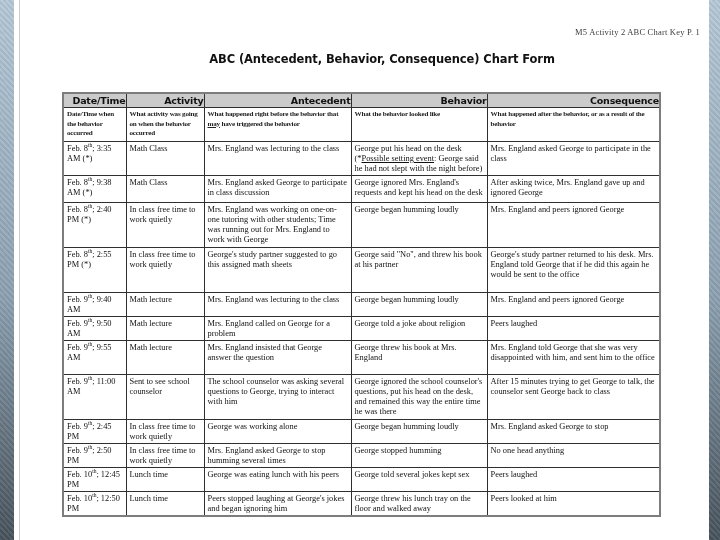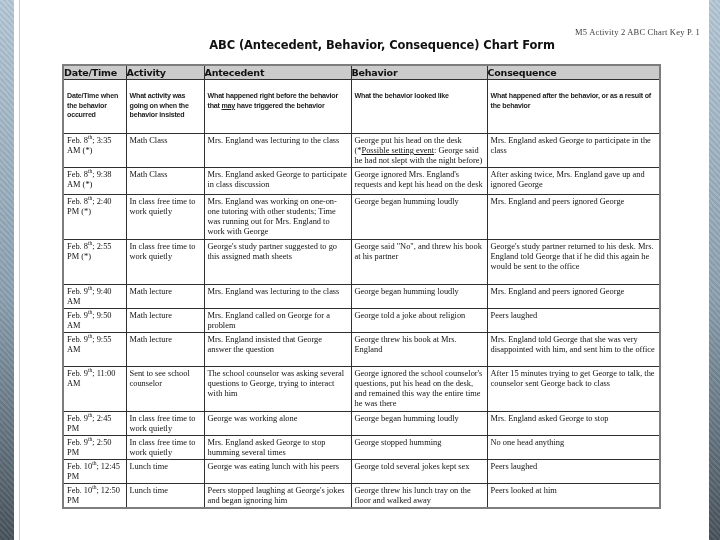--- a/index.html
+++ b/index.html
@@ -23,46 +23,46 @@
   .page{
     position:absolute;left:62px;top:0;width:640px;
   }
   .header-note{
     position:absolute;top:27px;right:2px;
     font-family:"Liberation Serif", serif;
     font-size:8.5px;color:var(--note_color);
     letter-spacing:0.2px;
   }
   .doc-title{
-    margin:2px;padding-top:36px;height:24px;
+    margin:16px;padding-top:36px;height:24px;
     text-align:center;
     font-family:"DejaVu Sans", sans-serif;
     font-weight:bold;font-size:11.5px;color:#111;
     letter-spacing:-0.1px;
   }
   table.abc{
     border-collapse:collapse;table-layout:fixed;width:597px;
     border:2px solid var(--outer_border);
   }
   table.abc td, table.abc th{
     border:1px solid var(--cell_border);
     vertical-align:top;box-sizing:border-box;
     overflow:hidden;
   }
   th.col-head{
     background:var(--header_fill);
     font-family:"DejaVu Sans", sans-serif;
     font-weight:bold;font-size:9.5px;color:#111;
-    text-align:left;padding:1px 0;height:14px;
+    text-align:right;padding:1px 0;height:14px;
     letter-spacing:-0.2px;
   }
   td.sub-head{
-    font-family:Liberation Sans, sans-serif;
+    font-family:Liberation Serif, serif;
     font-weight:bold;font-size:7.1px;line-height:1.35;
-    color:#222;padding:12px 3px;height:30px;
+    color:#222;padding:2px 3px;height:30px;
     letter-spacing:-0.2px;
   }
   td.cell{
     font-family:"Liberation Serif", serif;
     font-size:8.4px;line-height:10px;color:#111;
     padding:2px 3px 1px 3px;
   }
   td.cell sup{font-size:5.5px;line-height:0;}
   .u{text-decoration:underline;}
 </style>
@@ -88,21 +88,21 @@
     <thead>
       <tr>
           <th class="col-head">Date/Time</th>
           <th class="col-head">Activity</th>
           <th class="col-head">Antecedent</th>
           <th class="col-head">Behavior</th>
           <th class="col-head">Consequence</th>
         </tr>
       <tr>
           <td class="sub-head">Date/Time when the behavior occurred</td>
-          <td class="sub-head">What activity was going on when the behavior insisted</td>
+          <td class="sub-head">What activity was going on when the behavior occurred</td>
           <td class="sub-head"><span>What happened right before the behavior that </span><span class="u">may</span><span> have triggered the behavior</span></td>
           <td class="sub-head">What the behavior looked like</td>
           <td class="sub-head">What happened after the behavior, or as a result of the behavior</td>
         </tr>
     </thead>
     <tbody>
         <tr style="height: 33px;">
           <td class="cell"><span>Feb. 8</span><sup>th</sup><span>; 3:35 AM (*)</span></td>
           <td class="cell">Math Class</td>
           <td class="cell">Mrs. England was lecturing to the class</td>

